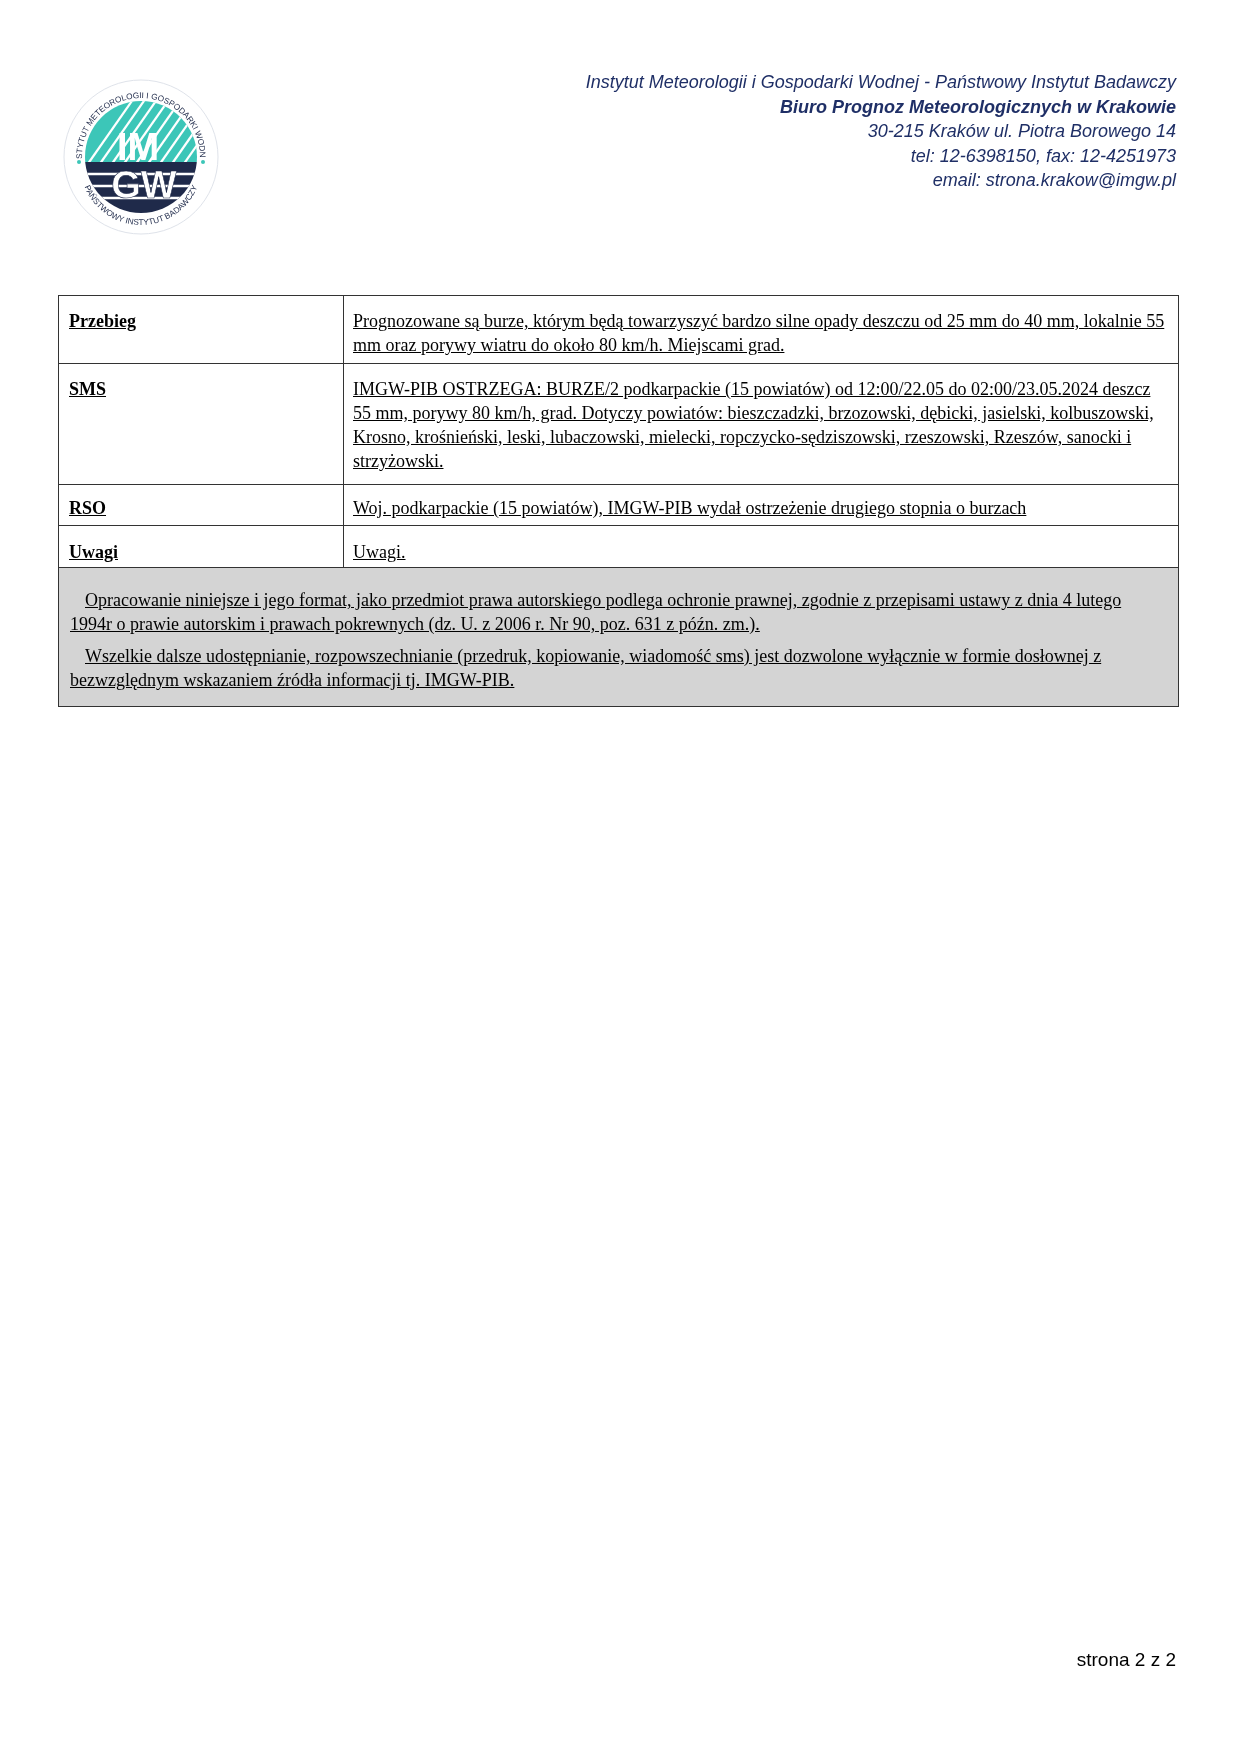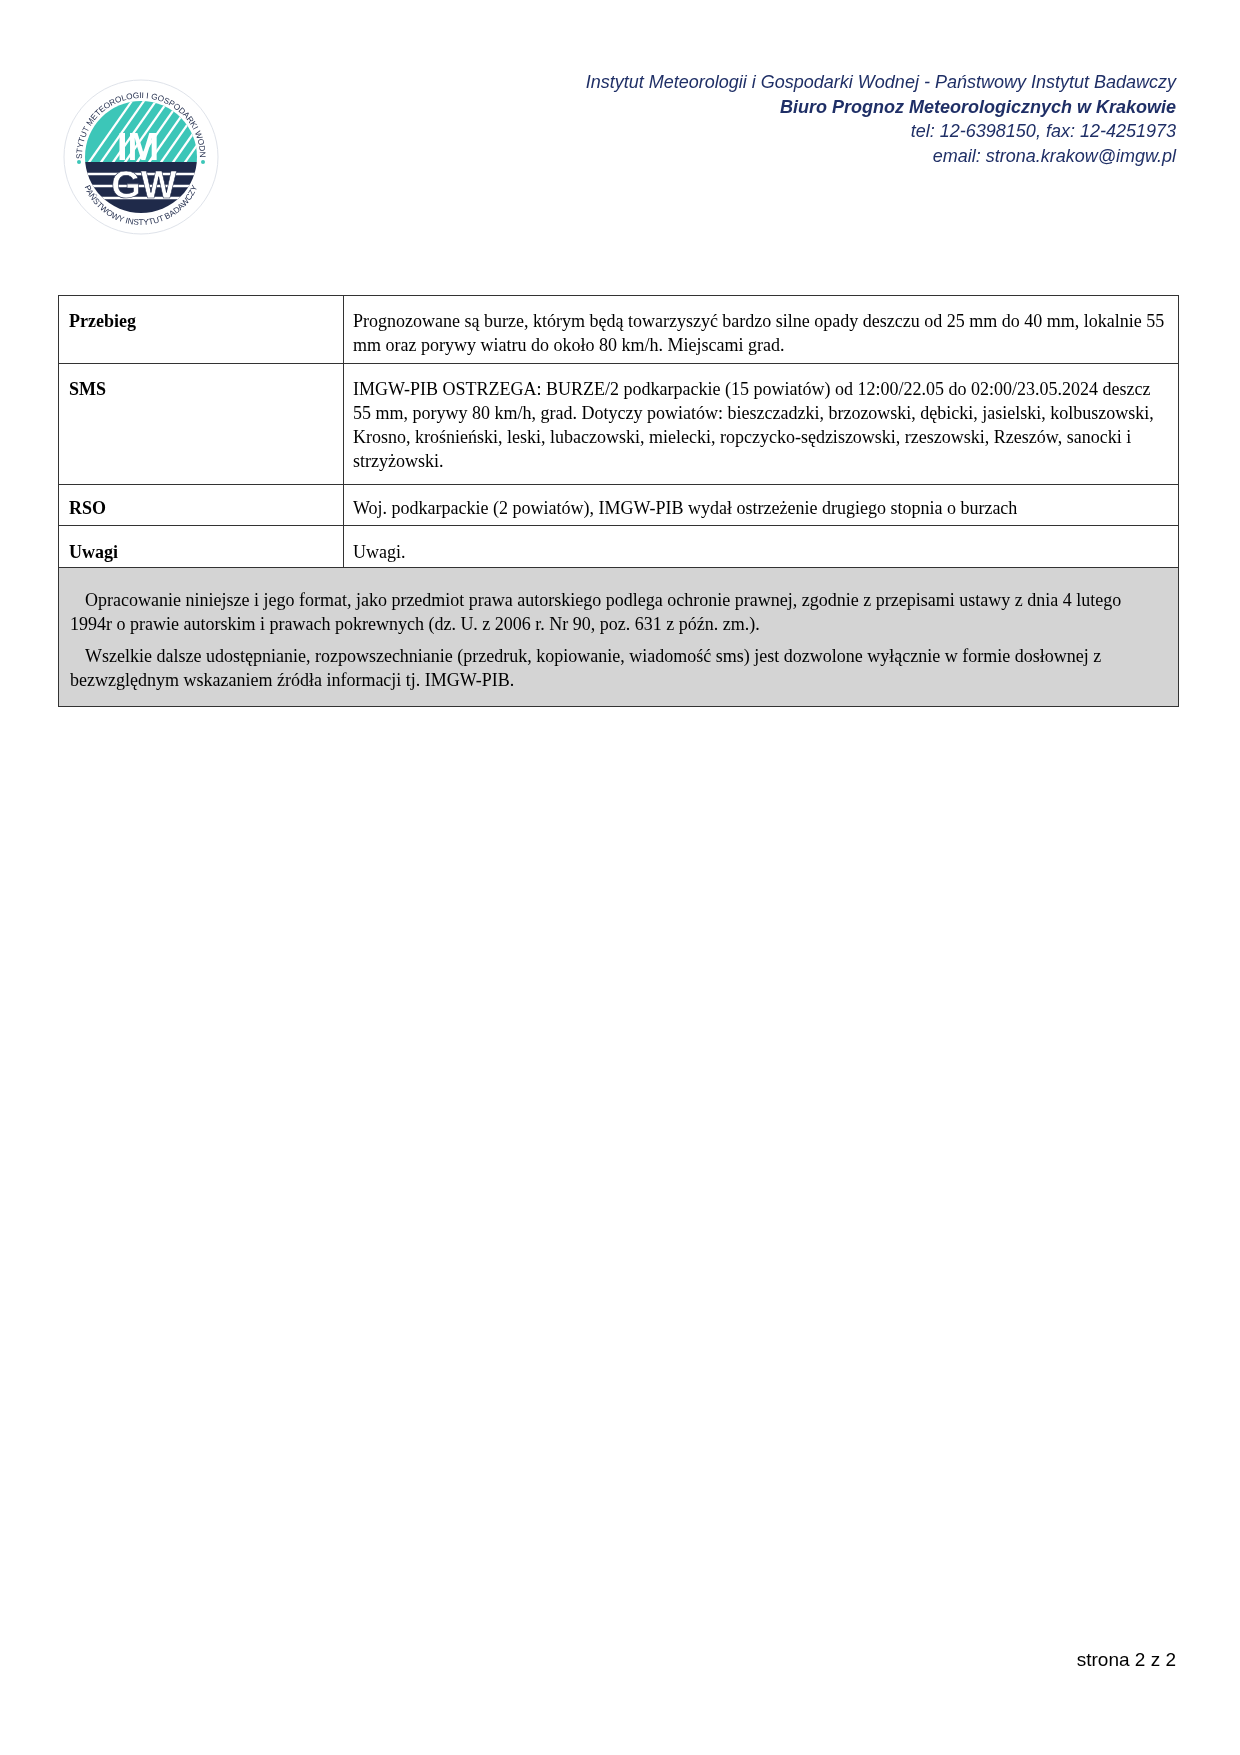--- a/index.html
+++ b/index.html
@@ -2,21 +2,21 @@
 <html><head>
 <meta charset="utf-8">
 <style>
   html, body { margin: 0; padding: 0; background: #ffffff; }
   body { width: 1240px; height: 1755px; position: relative; overflow: hidden; }
   .logo { position: absolute; left: 62px; top: 78px; width: 158px; height: 158px; }
   .header { position: absolute; right: 64px; top: 70px; text-align: right;
     font-family: "Liberation Sans", sans-serif; font-size: 18px; line-height: 24.5px; color: #1f2f66; font-style: italic; }
   .header .bold { font-weight: bold; }
   table.warn { position: absolute; left: 58px; top: 295px; width: 1121px; border-collapse: collapse;
-    font-family: "Liberation Serif", serif; font-size: 18px; color: #000; }
+    font-family: "Liberation Serif", serif; font-size: 18px; color: #000; text-decoration: underline; }
   table.warn td { border: 1.5px solid #333; vertical-align: top; line-height: 24px; }
   td.label { width: 264px; font-weight: bold; padding: 13px 10px 6px 10px; }
   td.value { padding: 13px 8px 6px 9px; }
   tr.r-sms td { height: 101px; }
   tr.r-przebieg td { height: 47px; }
   tr.r-rso td { height: 23px; padding-top: 11px; padding-bottom: 5px; }
   tr.r-uwagi td { height: 23px; padding-top: 14px; padding-bottom: 3px; }
   td.notice { background: #d4d4d4; padding: 12px 3px 6px 3px; font-size: 18px; line-height: 24px; }
   td.notice p { margin: 8px; text-indent: 15px; }
   .pageno { position: absolute; right: 64px; top: 1649px; font-family: "Liberation Sans", sans-serif;
@@ -64,37 +64,38 @@
       <textPath href="#arcBot" startOffset="50%" text-anchor="middle">PAŃSTWOWY INSTYTUT BADAWCZY</textPath>
     </text>
     <circle cx="17" cy="84" r="2" fill="#3cc6b8"></circle>
     <circle cx="141" cy="84" r="2" fill="#3cc6b8"></circle>
   </svg>
 </div>
 
 <div class="header">
   <div>Instytut Meteorologii i Gospodarki Wodnej - Państwowy Instytut Badawczy</div>
   <div class="bold">Biuro Prognoz Meteorologicznych w Krakowie</div>
+  <div>30-215 Kraków ul. Piotra Borowego 14</div>
   <div>tel: 12-6398150, fax: 12-4251973</div>
   <div>email: strona.krakow@imgw.pl</div>
 </div>
 
 <table class="warn">
   <tbody>
       <tr class="r-przebieg">
     <td class="label">Przebieg</td>
     <td class="value">Prognozowane są burze, którym będą towarzyszyć  bardzo silne opady deszczu od 25 mm do 40 mm, lokalnie 55 mm oraz porywy wiatru do około 80 km/h. Miejscami grad.</td>
   </tr>
   <tr class="r-sms">
     <td class="label">SMS</td>
     <td class="value">IMGW-PIB OSTRZEGA: BURZE/2 podkarpackie (15 powiatów) od 12:00/22.05 do 02:00/23.05.2024 deszcz 55 mm, porywy 80 km/h, grad. Dotyczy powiatów: bieszczadzki, brzozowski, dębicki, jasielski, kolbuszowski, Krosno, krośnieński,  leski, lubaczowski, mielecki, ropczycko-sędziszowski, rzeszowski, Rzeszów, sanocki i strzyżowski.</td>
   </tr>
   <tr class="r-rso">
     <td class="label">RSO</td>
-    <td class="value">Woj. podkarpackie (2 powiatów), IMGW-PIB wydał ostrzeżenie drugiego stopnia o burzach</td>
+    <td class="value">Woj. podkarpackie (15 powiatów), IMGW-PIB wydał ostrzeżenie drugiego stopnia o burzach</td>
   </tr>
   <tr class="r-uwagi">
     <td class="label">Uwagi</td>
     <td class="value">Uwagi.</td>
   </tr>
   <tr>
     <td class="notice" colspan="2">
       <p>Opracowanie niniejsze i jego format, jako przedmiot prawa autorskiego podlega ochronie prawnej, zgodnie z przepisami ustawy z dnia 4 lutego 1994r o prawie autorskim i prawach pokrewnych (dz. U. z 2006 r. Nr 90, poz. 631 z późn.  zm.).</p>
       <p>Wszelkie dalsze udostępnianie, rozpowszechnianie (przedruk, kopiowanie, wiadomość  sms) jest dozwolone wyłącznie w formie dosłownej z bezwzględnym wskazaniem źródła  informacji tj. IMGW-PIB.</p>
     </td>

